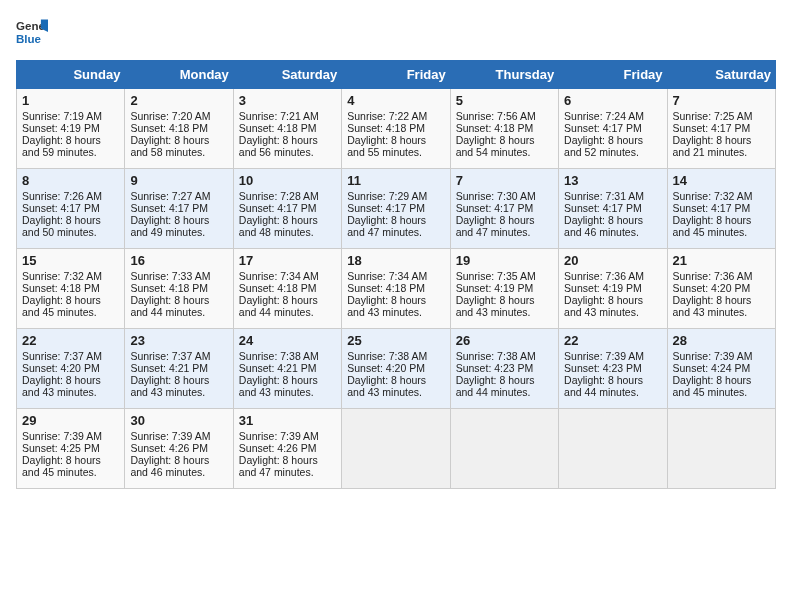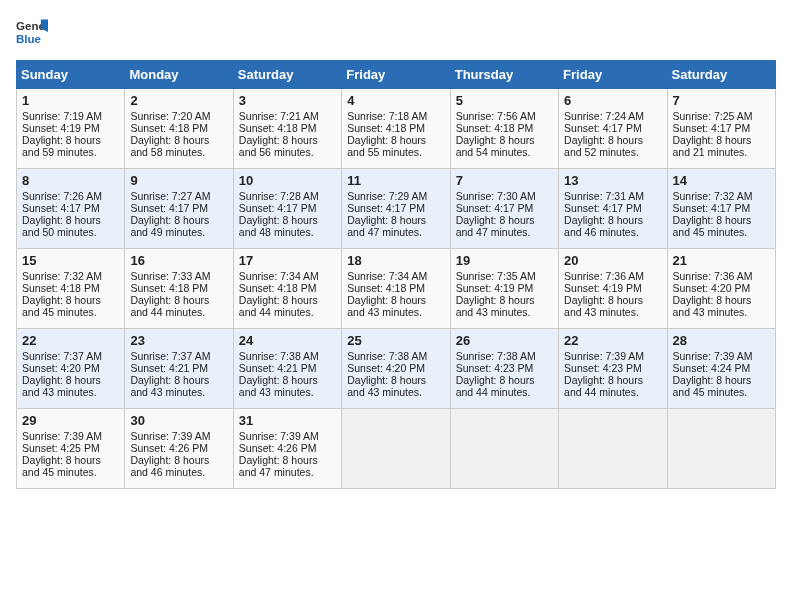--- a/index.html
+++ b/index.html
@@ -40,21 +40,21 @@
     table {
       width: 100%;
       border-collapse: collapse;
     }
     thead tr th {
       background: #2a6db5;
       color: #fff;
       font-size: 13px;
       font-weight: bold;
       padding: 6px 4px;
-      text-align: left;
+      text-align: right;
       border: 1px solid #2a6db5;
     }
     tbody tr td {
       border: 1px solid #ccc;
       vertical-align: top;
       padding: 4px 5px;
       font-size: 10.5px;
       color: #222;
       height: 80px;
       width: 14.28%;
@@ -120,21 +120,21 @@
         <span>Daylight: 8 hours and 58 minutes.</span>
       </td>
         <td>
         <span class="day-num">3</span>
         <span>Sunrise: 7:21 AM</span><br>
         <span>Sunset: 4:18 PM</span><br>
         <span>Daylight: 8 hours and 56 minutes.</span>
       </td>
         <td>
         <span class="day-num">4</span>
-        <span>Sunrise: 7:18 AM</span><br>
+        <span>Sunrise: 7:22 AM</span><br>
         <span>Sunset: 4:18 PM</span><br>
         <span>Daylight: 8 hours and 55 minutes.</span>
       </td>
         <td>
         <span class="day-num">5</span>
         <span>Sunrise: 7:56 AM</span><br>
         <span>Sunset: 4:18 PM</span><br>
         <span>Daylight: 8 hours and 54 minutes.</span>
       </td>
         <td>

